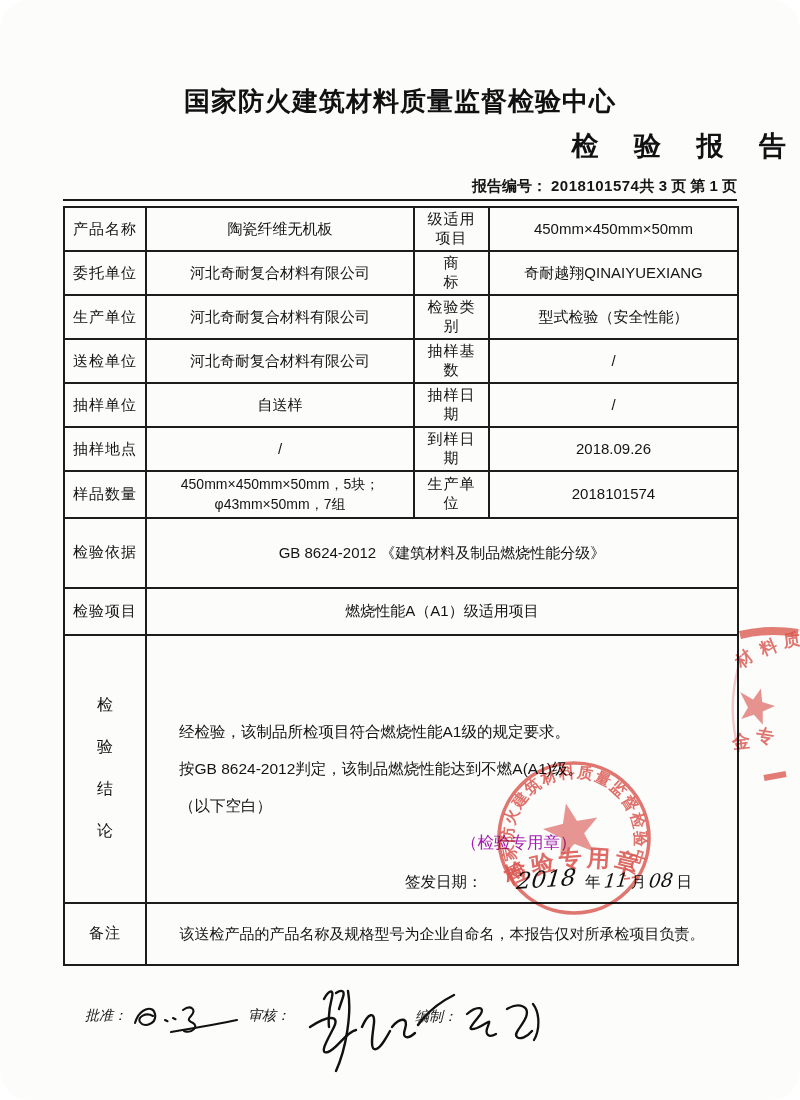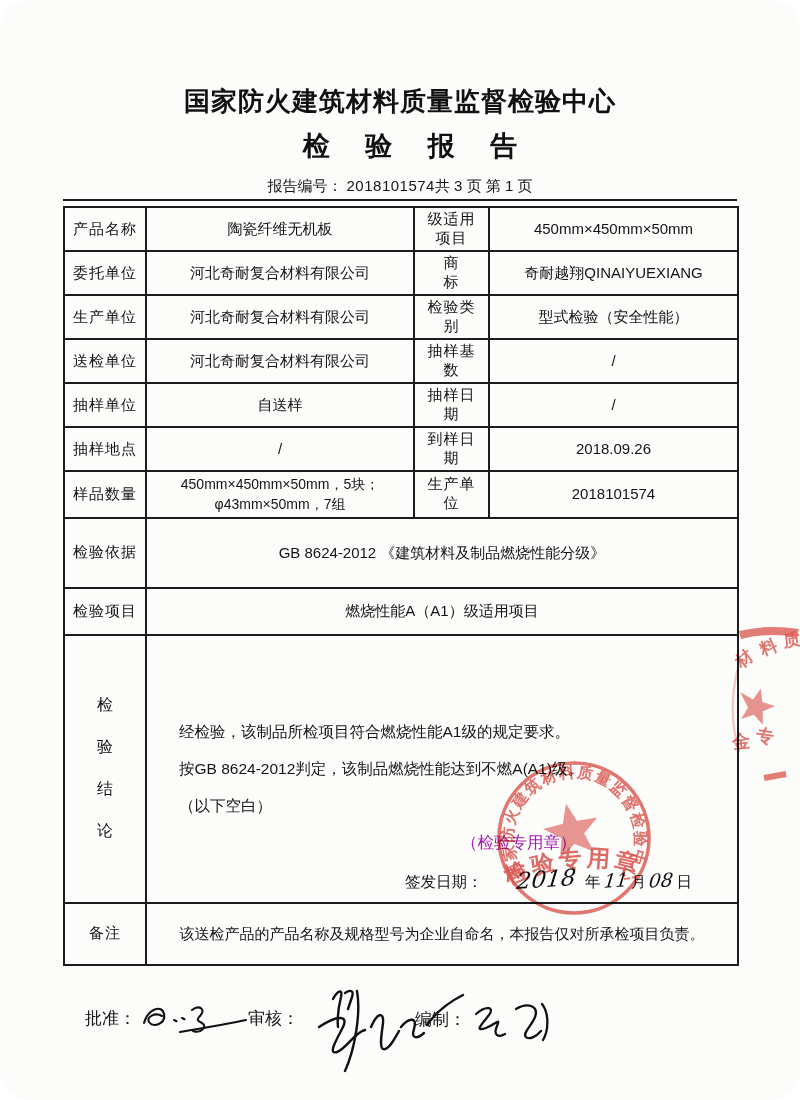--- a/index.html
+++ b/index.html
@@ -8,27 +8,27 @@
     position:relative;width:800px;height:1100px;overflow:hidden;
     background:#fcfcfb;color:#151515;
     font-family:"Liberation Sans","DejaVu Sans",sans-serif;
     border-radius:29px;
   }
   .org-title{
     position:absolute;top:84px;left:0;right:0;text-align:center;
     font-size:26px;font-weight:700;letter-spacing:1px;color:#111;
   }
   .doc-title{
-    position:absolute;top:128px;left:0;right:0;text-align:center;
+    position:absolute;top:128px;left:0;right:0;text-align:right;
     font-size:27px;font-weight:700;letter-spacing:14px;text-indent:14px;color:#111;margin-left:20px;
   }
   .report-line{
     position:absolute;top:177px;left:63px;width:674px;
-    display:flex;justify-content:center;align-items:baseline;
-    font-size:15px;font-weight:400;
+    display:flex;justify-content:flex-end;align-items:baseline;
+    font-size:15px;font-weight:700;
   }
   .report-line .no{margin-left:4px;letter-spacing:.5px;}
   .rule{position:absolute;top:199px;left:63px;width:674px;height:2px;background:#1a1a1a;}
   table.main{
     position:absolute;top:206px;left:63px;width:674px;
     border-collapse:collapse;table-layout:fixed;font-size:15px;color:#141414;
   }
   table.main td{border:2px solid #1c1c1c;padding:2px 5px;vertical-align:middle;}
   td.lbl{text-align:center;padding:2px 2px;letter-spacing:1px;}
   td.val{text-align:center;padding-left:9px;line-height:1.45;}
@@ -44,21 +44,21 @@
   .hw{
     font-family:"DejaVu Serif","Liberation Serif",serif;font-style:italic;
     display:inline-block;transform:skewX(-10deg) rotate(-4deg);
     font-size:23px;letter-spacing:0;color:#101010;
   }
   .hw-year{margin-left:34px;}
   .dchar{margin-left:10px;}
   .dchar2{margin-left:3px;}
   .footer-row{position:absolute;left:0;top:0;width:800px;height:0;}
   .sig-group{position:absolute;display:flex;align-items:flex-start;}
-  .sig-label{font-size:17px;font-weight:500;white-space:nowrap;padding-top:10px;}
+  .sig-label{font-size:14px;font-weight:500;white-space:nowrap;padding-top:10px;font-style:italic;}
   .g-approve{left:85px;top:997px;}
   .g-review{left:248px;top:997px;}
   .g-compile{left:415px;top:998px;}
   .seal-svg{position:absolute;left:492px;top:756px;mix-blend-mode:multiply;opacity:.9;z-index:5;}
   .edge-seal-svg{position:absolute;left:726px;top:620px;mix-blend-mode:multiply;opacity:.92;z-index:5;}
   .sig-svg{display:block;}
 </style>
 </head>
 <body>
 

